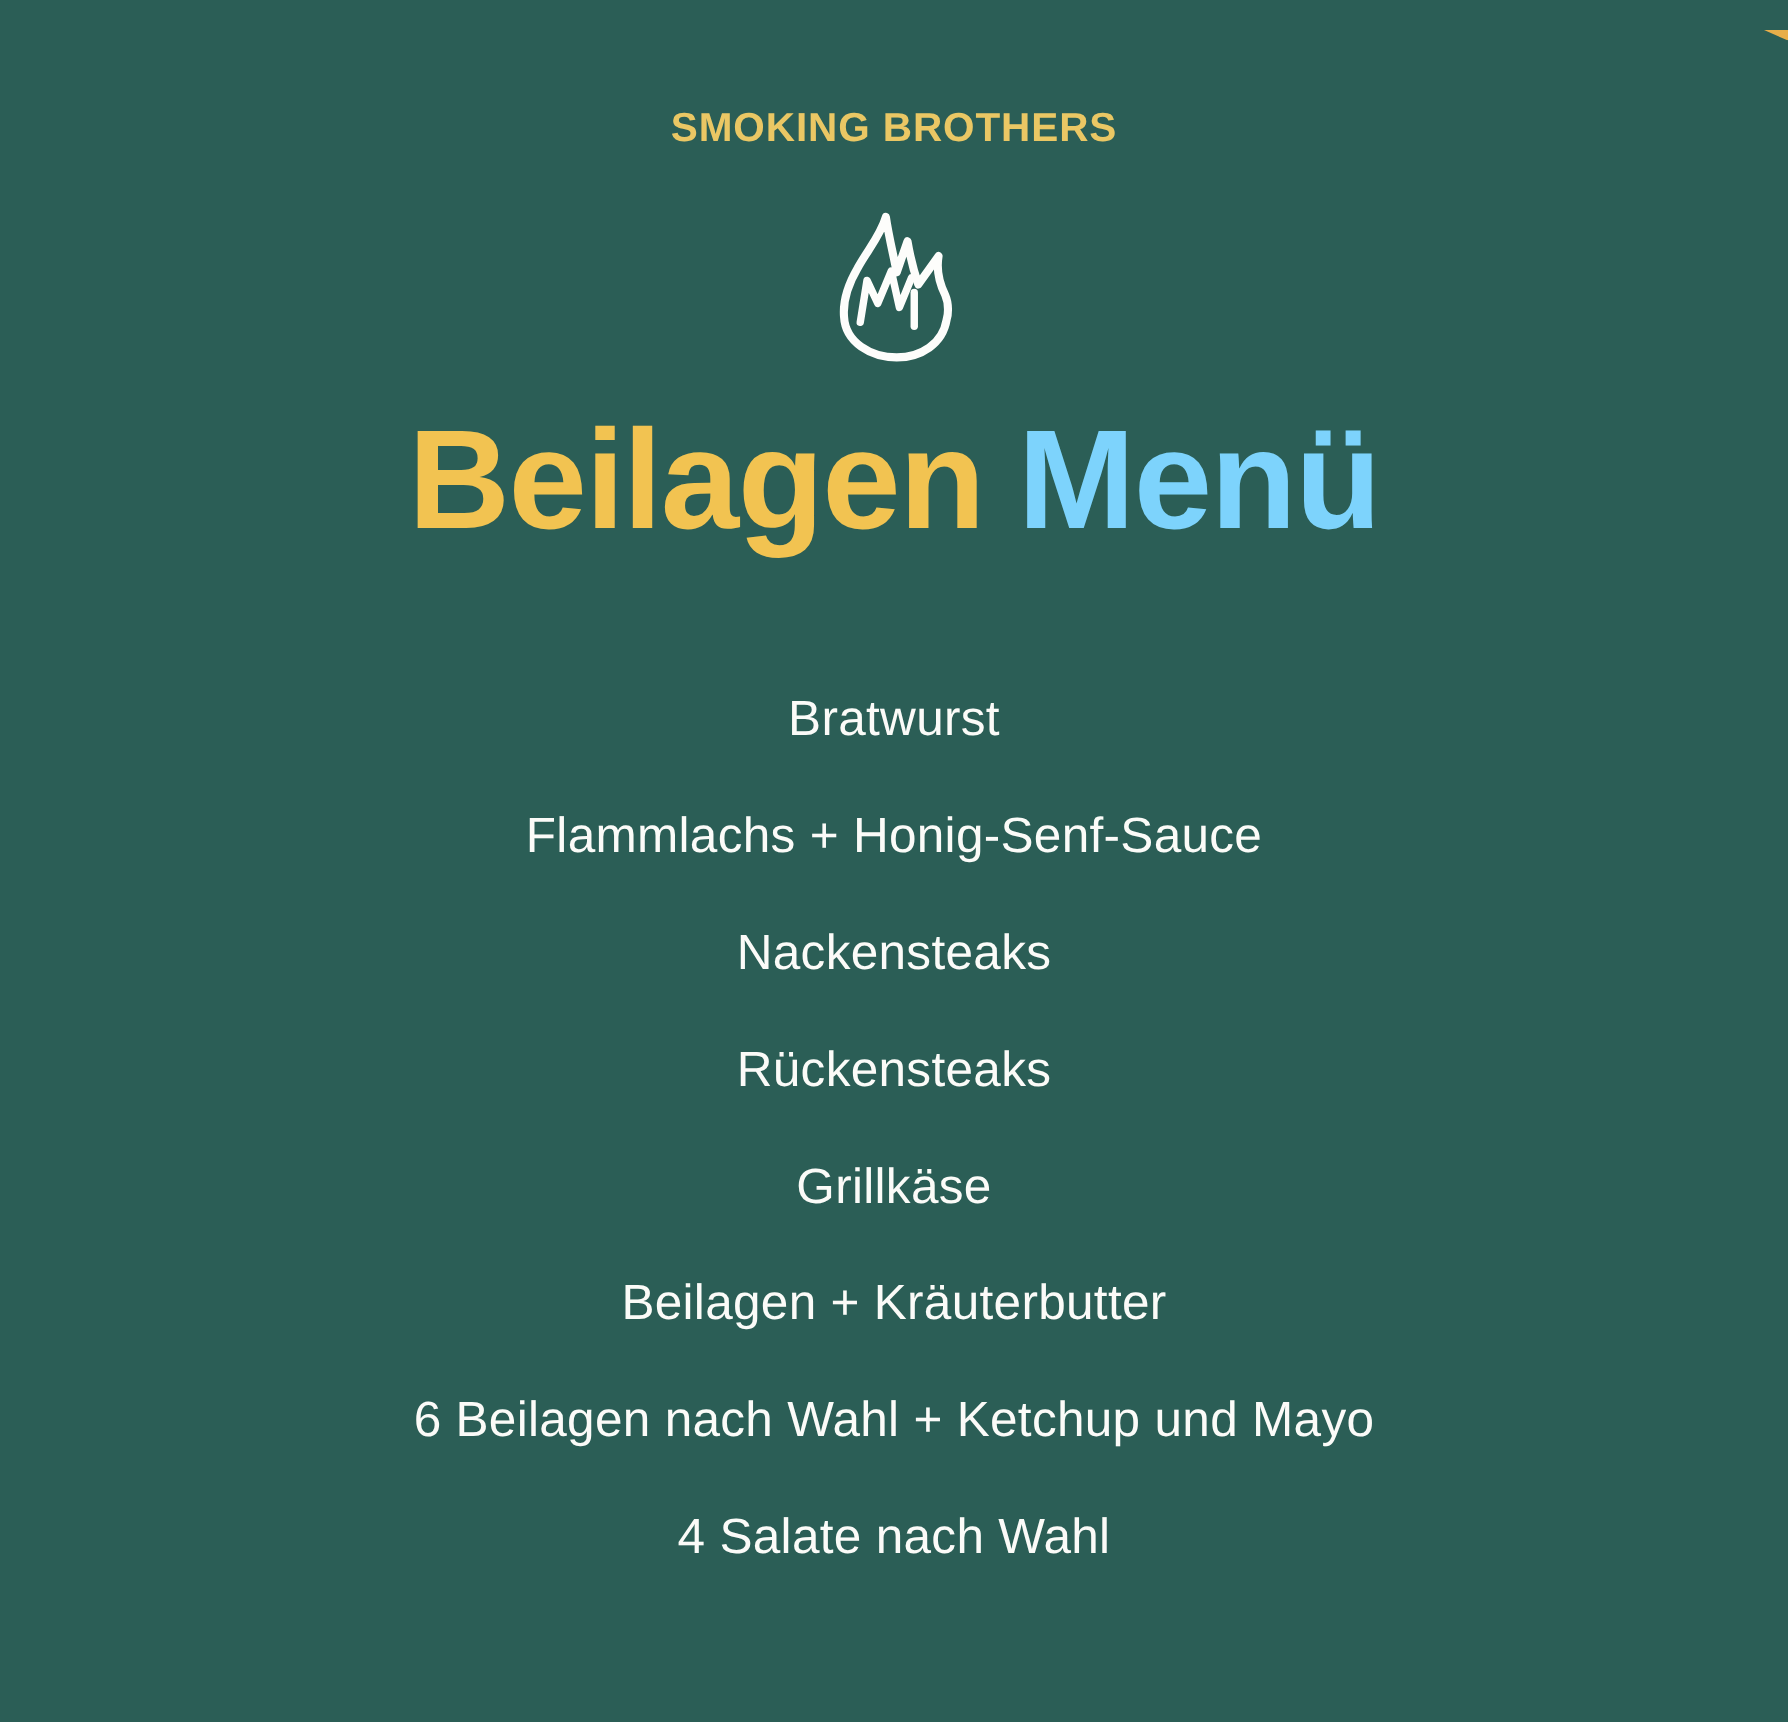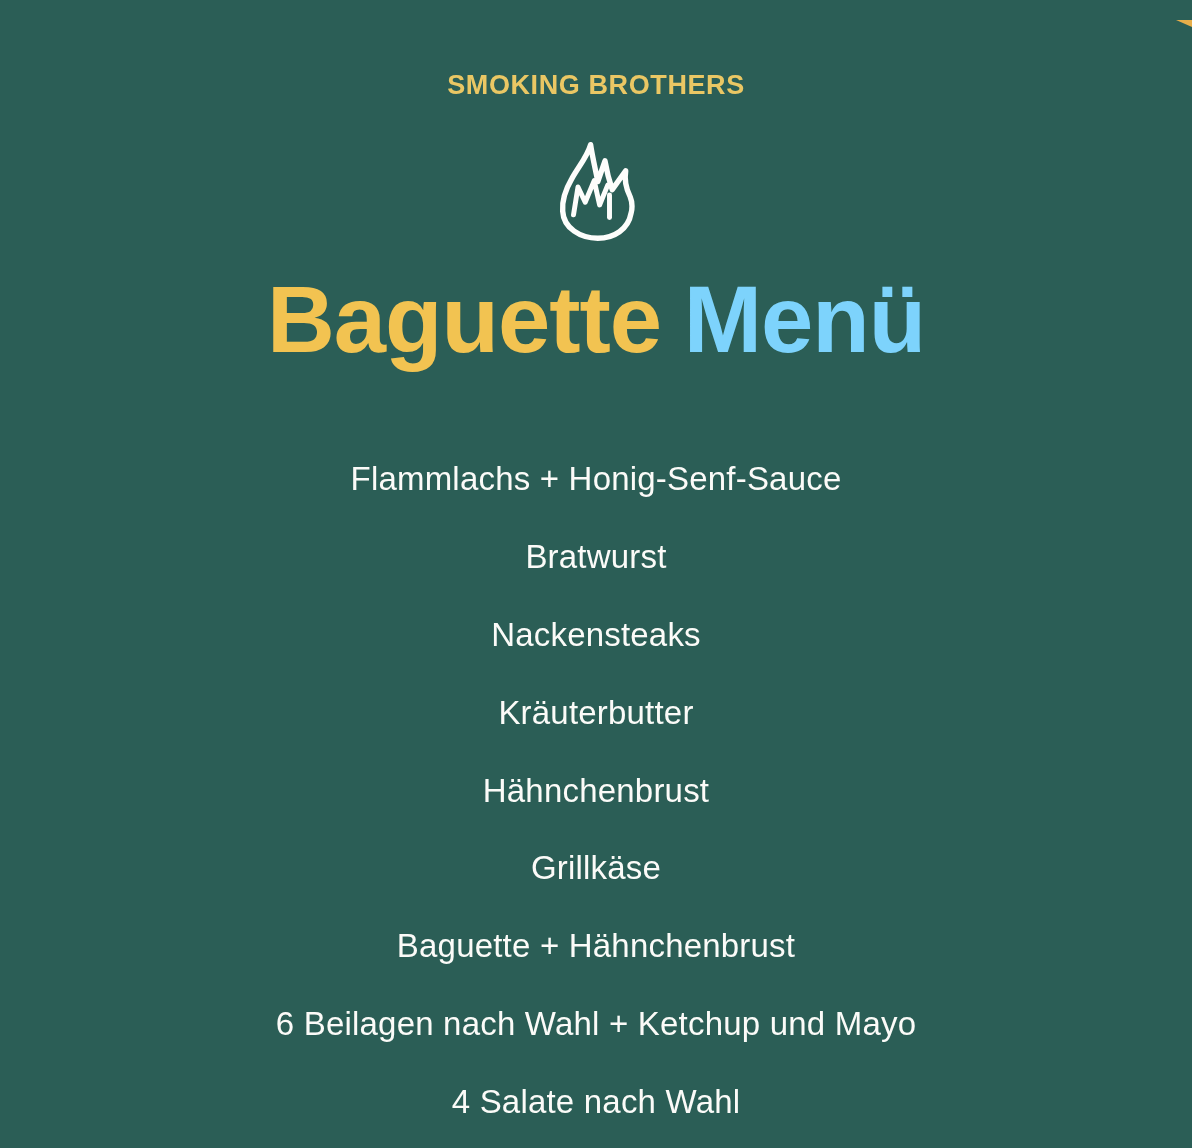--- a/index.html
+++ b/index.html
@@ -82,28 +82,27 @@
                C 86 100 70 110 52 110
                C 33 110 14 99 13 80
                C 12 68 16 56 23 44
                C 30 31 40 20 44 6 Z" stroke="#fdfdfb" stroke-width="6" stroke-linecap="round" stroke-linejoin="round"></path>
       <path d="M 25 84 L 30 53 L 38 70 L 48 46 L 54 73 L 63 51" stroke="#fdfdfb" stroke-width="5.5" stroke-linecap="round" stroke-linejoin="round"></path>
       <path d="M 65 62 L 65 87" stroke="#fdfdfb" stroke-width="5.5" stroke-linecap="round" stroke-linejoin="round"></path>
     </svg>
   </div>
 
   <h1 class="title">
-    <span class="hl">Baguette</span><span class="rest">Menü</span>
+    <span class="hl">Beilagen</span><span class="rest">Menü</span>
   </h1>
 
   <ul class="items">
+    <li>Bratwurst</li>
     <li>Flammlachs + Honig-Senf-Sauce</li>
-    <li>Bratwurst</li>
     <li>Nackensteaks</li>
-    <li>Kräuterbutter</li>
-    <li>Hähnchenbrust</li>
+    <li>Rückensteaks</li>
     <li>Grillkäse</li>
-    <li>Baguette + Hähnchenbrust</li>
+    <li>Beilagen + Kräuterbutter</li>
     <li>6 Beilagen nach Wahl + Ketchup und Mayo</li>
     <li>4 Salate nach Wahl</li>
   </ul>
 
 </div>
 
 </body></html>

